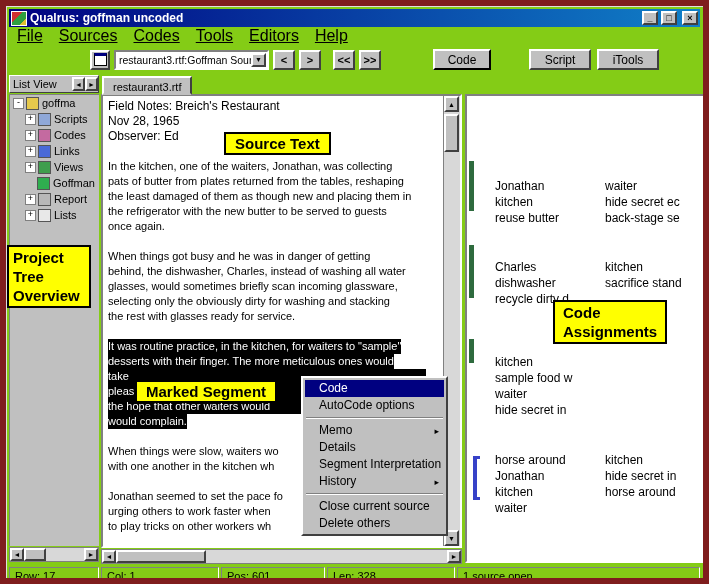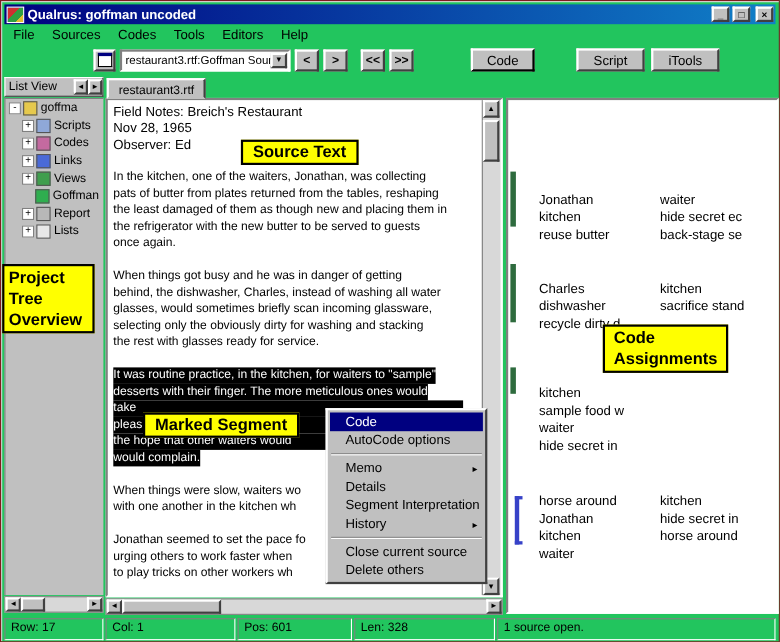--- a/index.html
+++ b/index.html
@@ -1,30 +1,30 @@
 <!DOCTYPE html>
 <html><head>
 <meta charset="utf-8">
 <style>
   html,body{margin:0;padding:0;background:#008080;}
-  .screen{position:relative;width:709px;height:584px;background:#22c55e;
-    border:1px solid #7f1d1d;box-shadow:inset 1px 1px 0 #dfdfdf;box-sizing:border-box;
+  .screen{position:relative;width:709px;height:584px;background:#84cc16;
+    border:6px solid #7f1d1d;box-shadow:inset 1px 1px 0 #dfdfdf;box-sizing:border-box;
     font-family:"Liberation Sans",sans-serif;color:#000;overflow:hidden;}
   .btn3d{background:#c0c0c0;border:2px solid;border-color:#fff #404040 #404040 #fff;
     box-sizing:border-box;padding:0;font-family:inherit;color:#000;display:inline-flex;
     align-items:center;justify-content:center;}
   
   .titlebar{position:absolute;left:3px;top:3px;right:3px;height:18px;display:flex;align-items:center;
     background:linear-gradient(90deg,#000080,#1080c8);padding:0 2px;gap:3px;}
   .app-icon{width:14px;height:13px;background:linear-gradient(135deg,#d03030 0 40%,#30a040 40% 75%,#e0c030 75%);border:1px solid #fff;flex:none;}
   .title-text{flex:1;color:#fff;font-size:12px;font-weight:bold;white-space:nowrap;}
   .win-btn{width:16px;height:14px;font-size:9px;font-weight:bold;line-height:10px;}
   .win-btn.close{margin-left:2px;}
   
-  .menubar{position:absolute;left:3px;top:22px;right:3px;height:17px;display:flex;align-items:center;font-size:12px;}
+  .menubar{position:absolute;left:3px;top:22px;right:3px;height:17px;display:flex;align-items:center;font-size:16px;text-decoration:underline;}
   .menu-item{padding:1px 8px 2px 8px;}
   
   .toolbar{position:absolute;left:3px;top:40px;right:3px;height:27px;display:flex;align-items:center;}
   .tb-icon-btn{margin-left:81px;width:20px;height:20px;}
   .grid-icon{width:11px;height:9px;border:1px solid #000;border-top:3px solid #000080;background:#fff;}
   .combo{margin-left:4px;width:155px;height:20px;background:#fff;border:2px solid;
     border-color:#808080 #fff #fff #808080;display:flex;align-items:center;box-sizing:border-box;}
   .combo-text{flex:1;font-size:10.5px;padding-left:3px;white-space:nowrap;overflow:hidden;}
   .combo-arrow{width:15px;height:14px;font-size:7px;margin-right:1px;}
   .toolbar-nav{display:flex;align-items:center;}

